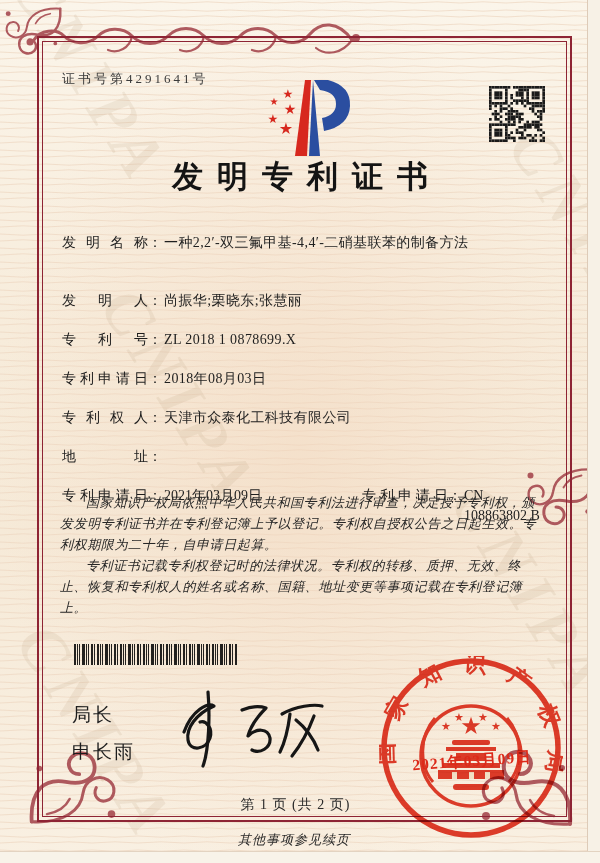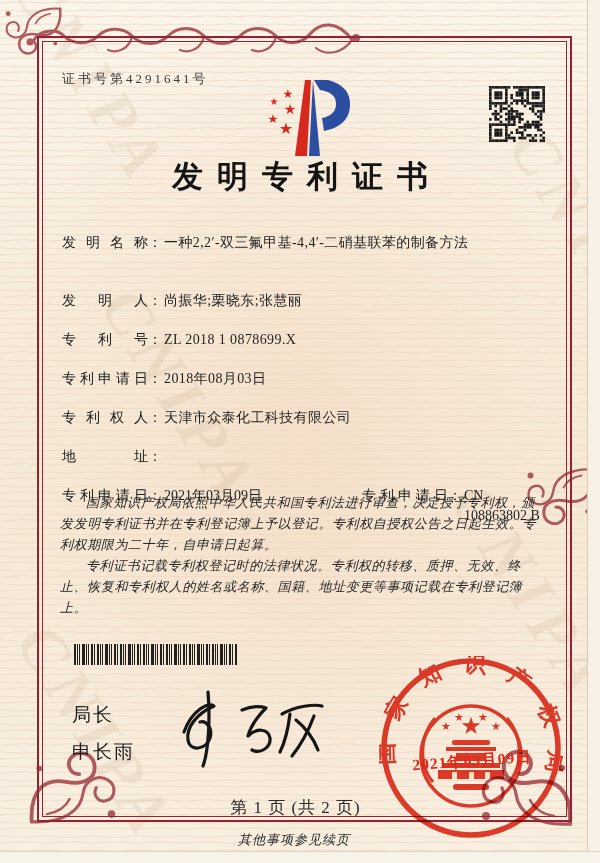--- a/index.html
+++ b/index.html
@@ -50,21 +50,21 @@
   .paras p{margin:0;text-indent:2em;}
   #barcode{position:absolute;left:73px;top:644px;z-index:4;}
   .signer{position:absolute;left:72px;top:702px;z-index:4;font-size:19px;color:#1c1c1c;}
   .signer div{margin-bottom:11px;letter-spacing:2px;}
   .signature{position:absolute;left:156px;top:680px;z-index:4;}
   .seal{position:absolute;left:379px;top:656px;z-index:5;opacity:.93;mix-blend-mode:multiply;}
   .seal-date{position:absolute;left:377px;top:751px;width:190px;z-index:6;text-align:center;
     font-size:15.5px;font-weight:bold;color:#dc2a1a;letter-spacing:1px;
     transform:rotate(-4deg);}
   .page-info{position:absolute;left:0;top:796px;width:591px;text-align:center;z-index:4;
-    font-size:17px;color:#2a2a2a;letter-spacing:1px;}
+    font-size:14px;color:#2a2a2a;letter-spacing:1px;}
   .bottom-note{position:absolute;left:0;top:831px;width:588px;text-align:center;z-index:4;
     font-size:13px;color:#2a2a2a;font-style:italic;letter-spacing:1px;}
   .edge-right{position:absolute;right:0;top:0;width:12px;height:100%;z-index:3;
     background:#f7f1e6;border-left:1px solid #ddcbb8;}
   .edge-bottom{position:absolute;left:0;bottom:0;width:100%;height:11px;z-index:3;
     background:#f8f3e9;border-top:1px solid #e3d3c1;}
 </style>
 </head>
 <body>
 

